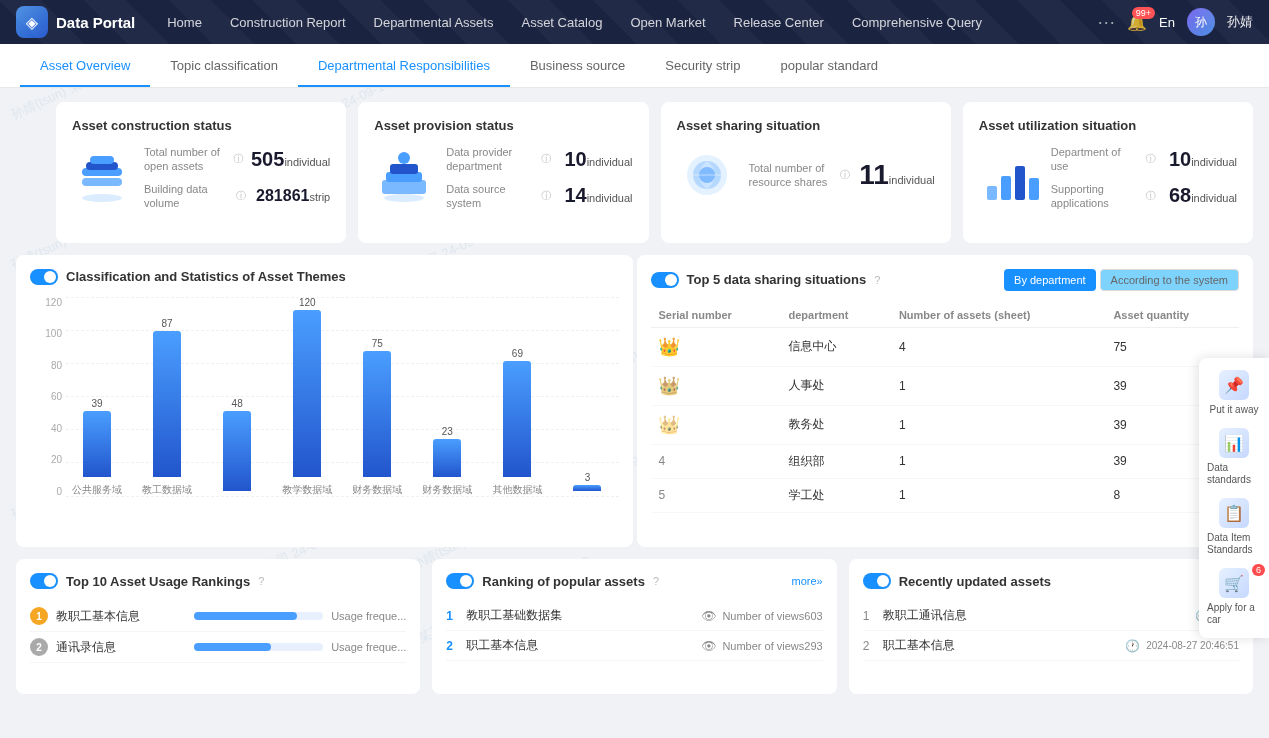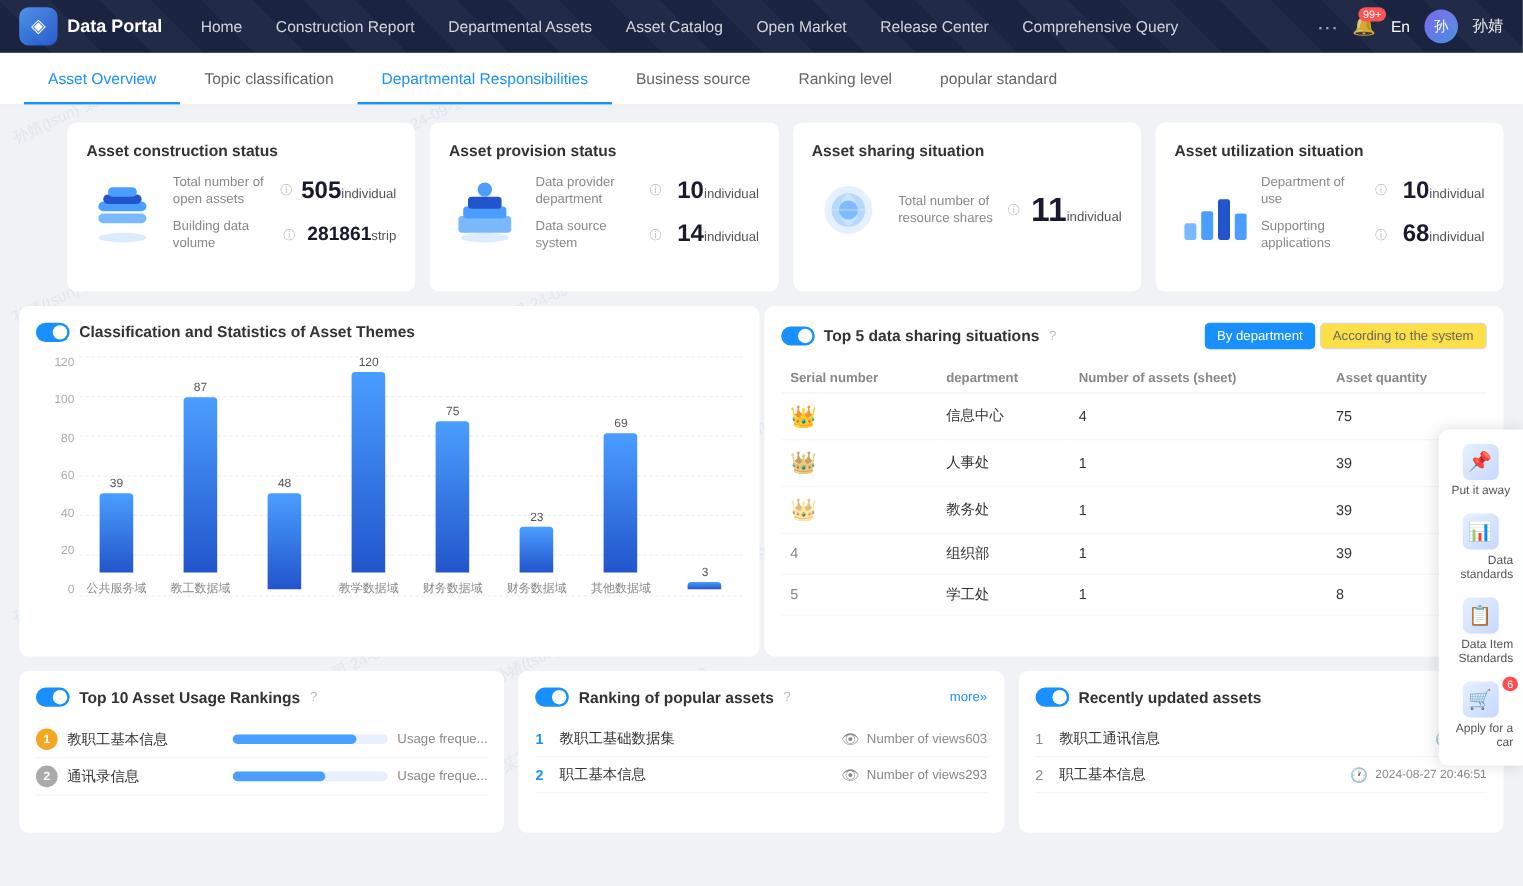--- a/index.html
+++ b/index.html
@@ -236,21 +236,21 @@
     .btn-active {
       background: #1890ff;
       color: white;
       border: none;
       padding: 4px 10px;
       border-radius: 4px;
       font-size: 11px;
       cursor: pointer;
     }
     .btn-inactive {
-      background: #fde047;
+      background: #7dd3fc;
       color: #666;
       border: 1px solid #d9d9d9;
       padding: 4px 10px;
       border-radius: 4px;
       font-size: 11px;
       cursor: pointer;
     }
 
     
     .bar-chart {
@@ -404,21 +404,21 @@
       gap: 4px;
       cursor: pointer;
     }
     .float-icon {
       width: 30px; height: 30px;
       background: linear-gradient(135deg, #e6f0ff, #c5d8ff);
       border-radius: 6px;
       display: flex; align-items: center; justify-content: center;
       font-size: 16px;
     }
-    .float-label { font-size: 10px; color: #555; text-align: right; line-height: 1.2; }
+    .float-label { font-size: 10px; color: #555; text-align: left; line-height: 1.2; }
     .float-badge {
       position: relative;
     }
     .float-badge-count {
       position: absolute;
       top: -4px; right: -4px;
       background: #ff4d4f;
       color: white;
       font-size: 9px;
       border-radius: 8px;
@@ -467,21 +467,21 @@
   <span class="watermark-text" style="top:460px;left:400px">孙婧(tsun) 某某技术公司 24-09-19 13:42:59</span>
   <span class="watermark-text" style="top:510px;left:150px">孙婧(tsun) 某某技术公司 24-09-19 13:42:59</span>
   <span class="watermark-text" style="top:560px;left:350px">孙婧(tsun) 某某技术公司 24-09-19 13:42:59</span>
 </div>
 
 <div class="tabs-bar">
   <div class="tab-item active">Asset Overview</div>
   <div class="tab-item">Topic classification</div>
   <div class="tab-item" style="border-bottom: 2px solid #1890ff; color: #1890ff;">Departmental Responsibilities</div>
   <div class="tab-item">Business source</div>
-  <div class="tab-item">Ranking level</div>
+  <div class="tab-item">Security strip</div>
   <div class="tab-item">popular standard</div>
 </div>
 
 <div class="main">
 
   <div class="status-cards">
 
     <div class="status-card">
       <div class="status-card-title">Asset construction status</div>
       <div class="status-card-body">

